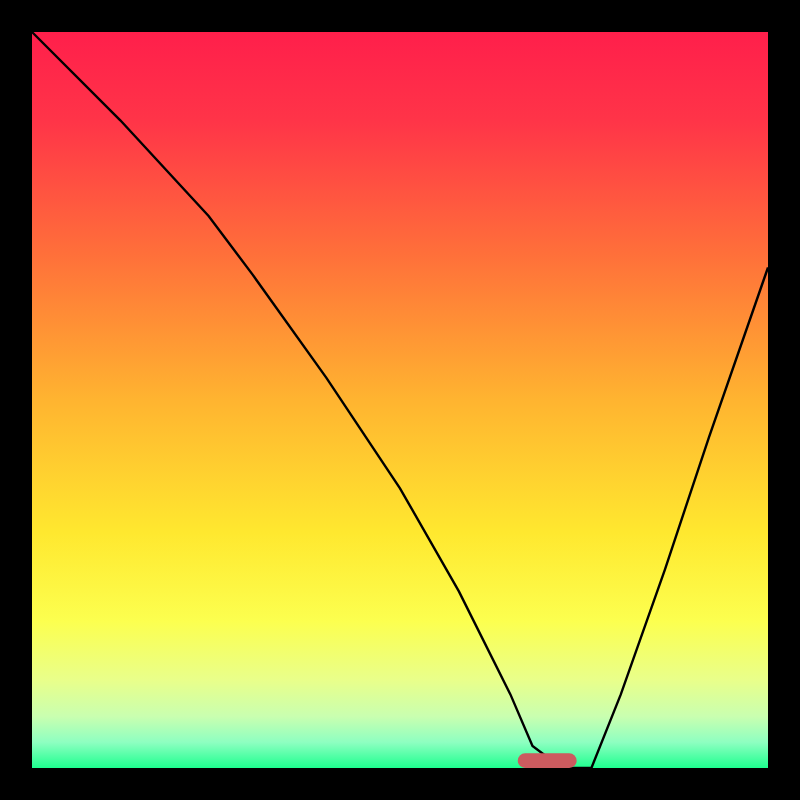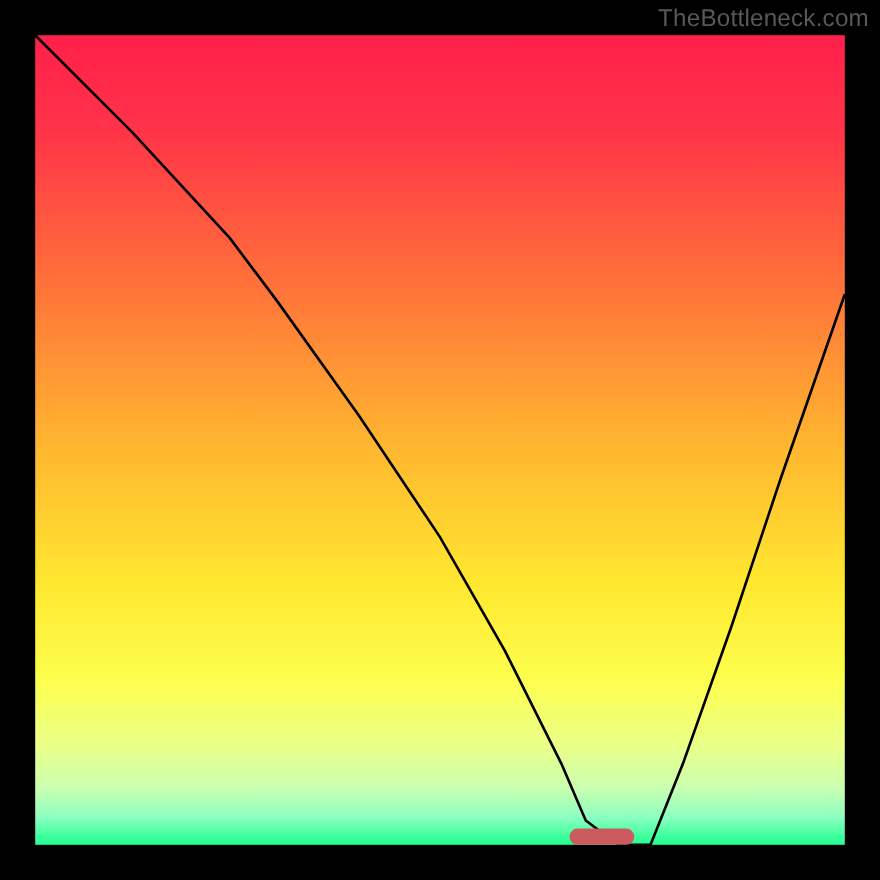--- a/index.html
+++ b/index.html
@@ -30,21 +30,20 @@
   svg {
     position: absolute;
     top: 0;
     left: 0;
   }
 </style>
 </head>
 <body>
 
 <div class="frame">
-  <div class="watermark">TheBottleneck.com</div>
 
   <svg id="chart-svg" width="800" height="800" viewBox="0 0 800 800">
     <defs>
       <linearGradient id="bgGrad" x1="0" y1="0" x2="0" y2="1">
           <stop offset="0%" stop-color="#ff1f4b"></stop>
           <stop offset="12%" stop-color="#ff3448"></stop>
           <stop offset="30%" stop-color="#ff6f3a"></stop>
           <stop offset="50%" stop-color="#ffb430"></stop>
           <stop offset="68%" stop-color="#ffe82f"></stop>
           <stop offset="80%" stop-color="#fcff4f"></stop>

